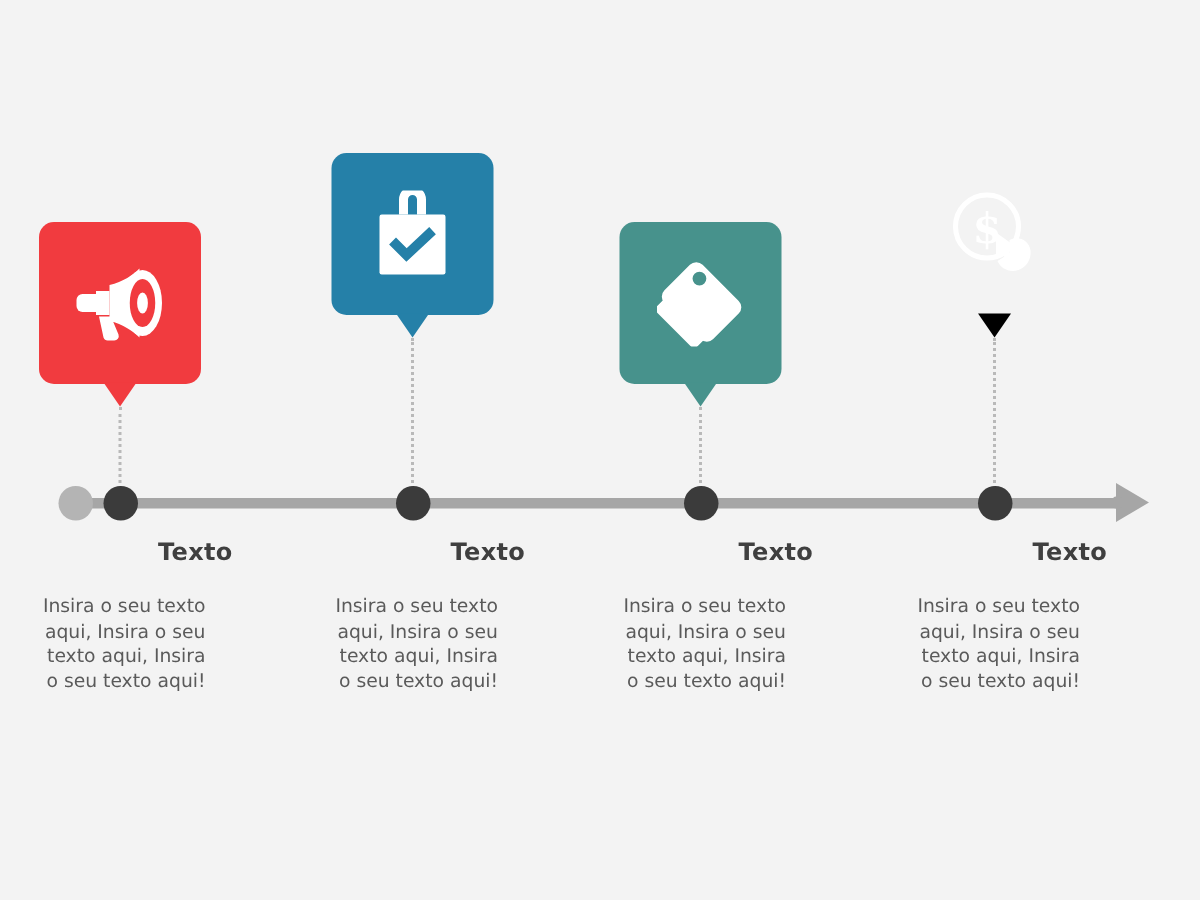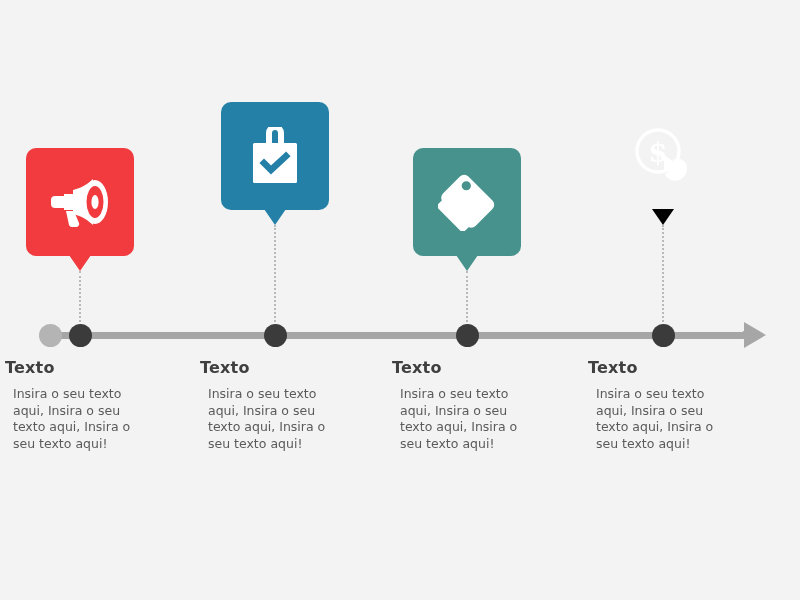--- a/index.html
+++ b/index.html
@@ -99,36 +99,36 @@
   }
   .card svg {
     display: block;
   }
 
   
   .text-block {
     position: absolute;
     width: 150px;
     margin-left: -75px;
-    text-align: left;
+    text-align: right;
     top: 358px;
   }
   .text-title {
     font-size: 16px;
     font-weight: bold;
     color: #3f3f3f;
     line-height: 20px;
     margin: 0 0 8px 0;
     letter-spacing: 0.2px;
   }
   .text-body {
     font-size: 12.5px;
     color: #5a5a5a;
     line-height: 16.5px;
-    margin: 8px;
+    margin: 18px;
   }
 </style>
 </head>
 <body>
 
 <div id="canvas">
 
   <div class="axis-line"></div>
   <div class="axis-start-dot"></div>
   <div class="axis-arrow"></div>

